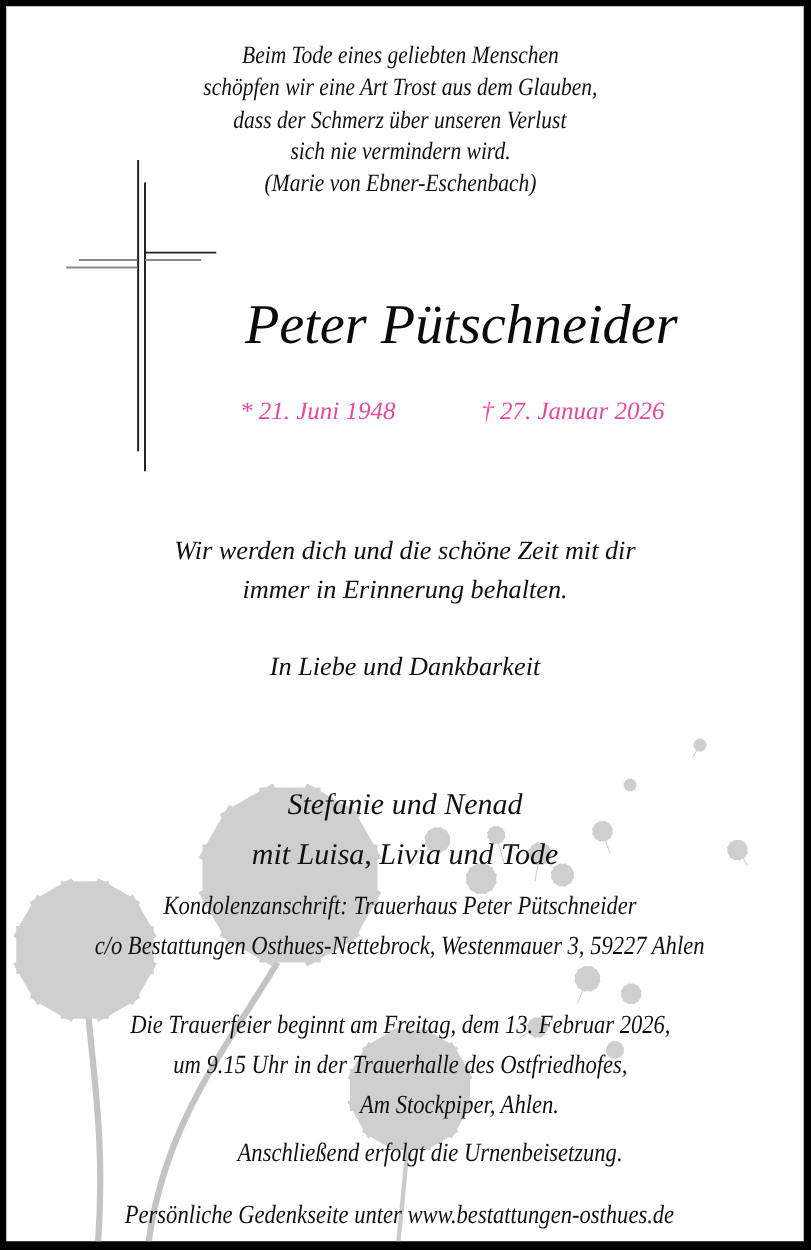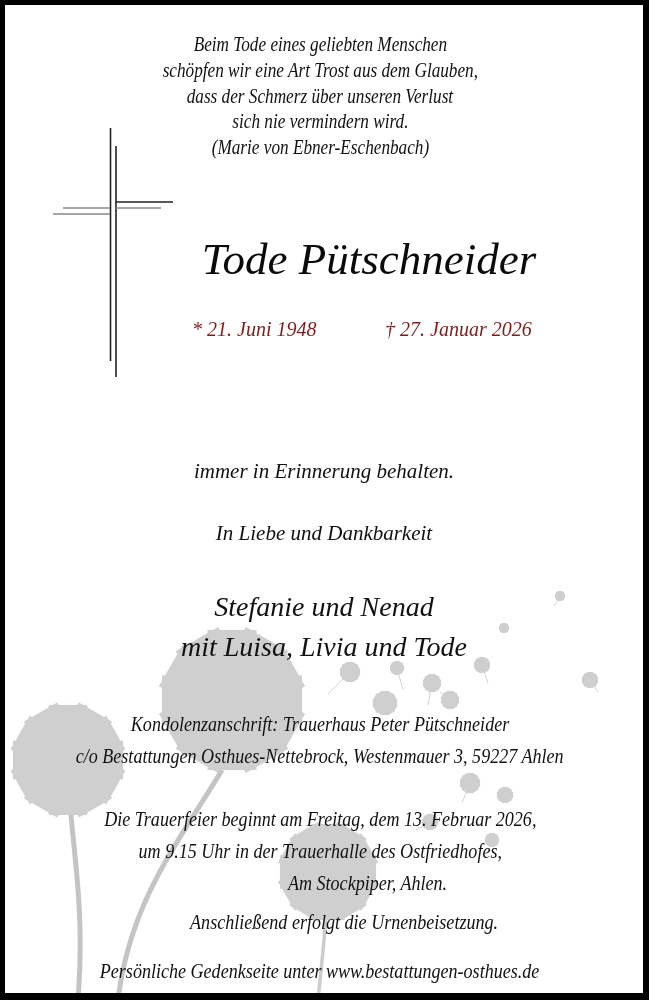--- a/index.html
+++ b/index.html
@@ -12,23 +12,23 @@
   .line {
     position: absolute; left: 0; width: 638px; text-align: center;
     font-family: "Liberation Serif", "DejaVu Serif", serif;
     font-style: italic; color: #111; white-space: nowrap;
   }
   .line span { display: inline-block; transform-origin: center center; }
   .cond span { transform: scaleX(0.86); }
   .quote { font-size: 20px; }
   .name { font-size: 45px; color: #0a0a0a; }
   .body { font-size: 21px; }
-  .family { font-size: 28px; }
+  .family { font-size: 24px; margin-top: 40px; }
   .info { font-size: 21px; text-decoration: underline; }
-  .date-item { position: absolute; font-family: "Liberation Serif", serif; font-style: italic; font-size: 20px; color:#7f1d1d; white-space: nowrap; }
+  .date-item { position: absolute; font-family: "Liberation Serif", serif; font-style: italic; font-size: 20px; color:#ec4899; white-space: nowrap; }
   .cross { position: absolute; left: -5px; top: -5px; width: 649px; height: 1000px; pointer-events: none; }
 </style>
 </head>
 <body>
 
 <div class="frame">
 
   <svg class="bg" viewBox="0 0 649 1000" xmlns="http://www.w3.org/2000/svg">
     <defs>
       <g id="puff">
@@ -173,25 +173,26 @@
     <line x1="63" y1="208" x2="110" y2="208" stroke="#888" stroke-width="1.6"></line>
     <line x1="53" y1="214" x2="110" y2="214" stroke="#888" stroke-width="1.6"></line>
   </svg>
 
   <div class="line quote cond" style="top:28px; left:-4px;"><span>Beim Tode eines geliebten Menschen</span></div>
   <div class="line quote cond" style="top:54px; left:-4px;"><span>schöpfen wir eine Art Trost aus dem Glauben,</span></div>
   <div class="line quote cond" style="top:80px; left:-4px;"><span>dass der Schmerz über unseren Verlust</span></div>
   <div class="line quote cond" style="top:105px; left:-4px;"><span>sich nie vermindern wird.</span></div>
   <div class="line quote cond" style="top:131px; left:-4px;text-align:center;"><span>(Marie von Ebner-Eschenbach)</span></div>
 
-  <div class="line name" style="top:228px; left:45px; width:638px;"><span>Tode Pütschneider</span></div>
+  <div class="line name" style="top:228px; left:45px; width:638px;"><span>Peter Pütschneider</span></div>
 
   <div class="date-item" style="left:187px; top:313px;">* 21. Juni 1948</div>
   <div class="date-item" style="left:380px; top:313px;">† 27. Januar 2026</div>
 
+  <div class="line body" style="top:423px;"><span>Wir werden dich und die schöne Zeit mit dir</span></div>
   <div class="line body" style="top:454px;"><span>immer in Erinnerung behalten.</span></div>
 
   <div class="line body" style="top:516px;"><span>In Liebe und Dankbarkeit</span></div>
 
   <div class="line family" style="top:586px;"><span>Stefanie und Nenad</span></div>
   <div class="line family" style="top:626px;"><span>mit Luisa, Livia und Tode</span></div>
 
   <div class="line info cond" style="top:707px; left:-4px;"><span>Kondolenzanschrift: Trauerhaus Peter Pütschneider</span></div>
   <div class="line info cond" style="top:739px; left:-4px;"><span>c/o Bestattungen Osthues-Nettebrock, Westenmauer 3, 59227 Ahlen</span></div>
 

